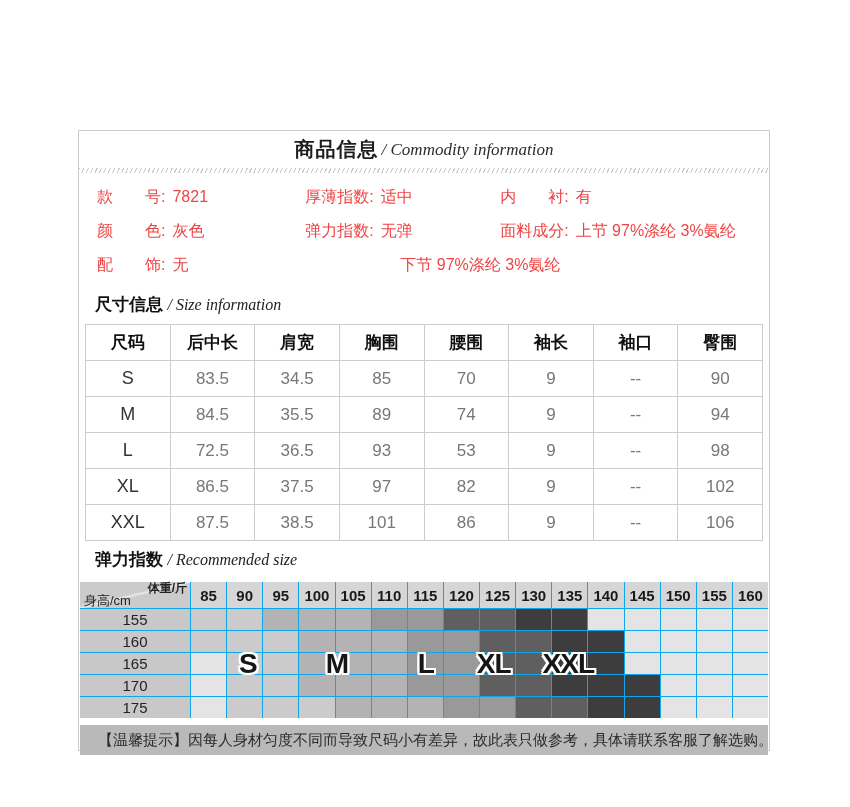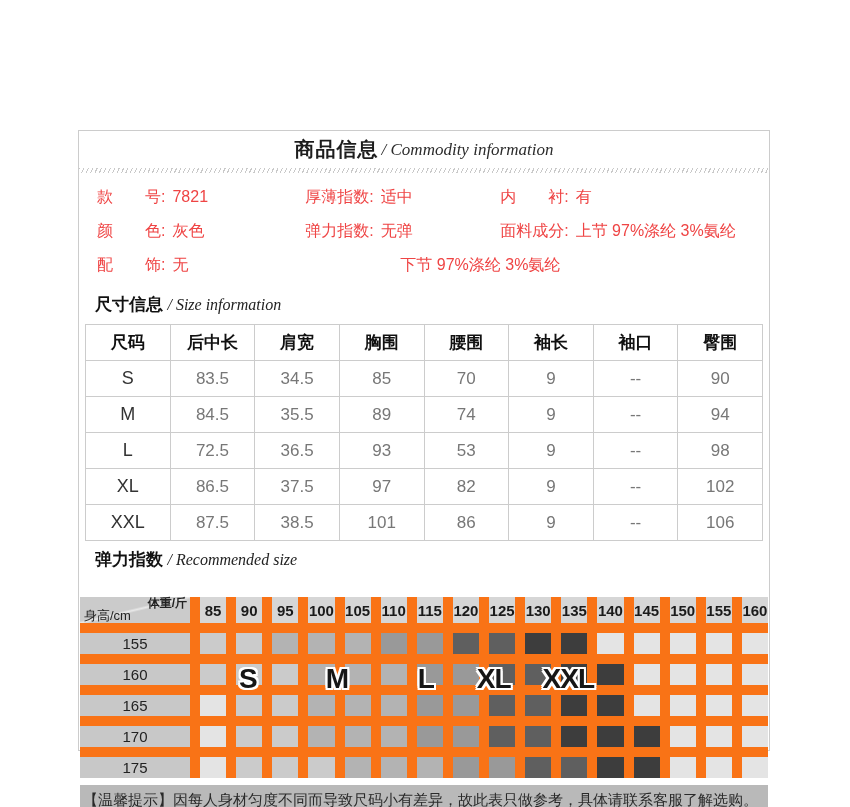--- a/index.html
+++ b/index.html
@@ -22,37 +22,37 @@
   .sec{padding:7px 0 6px 16px;}
   .sec-cn{font-size:17px;font-weight:bold;color:#111;}
   .sec-en{font-size:16px;font-style:italic;font-family:"Liberation Serif","DejaVu Serif",serif;color:#222;}
   
   table.sizes{border-collapse:collapse;margin:2px auto 0;width:678px;table-layout:fixed;}
   .sizes th,.sizes td{border:1px solid #ccc;height:35px;text-align:center;vertical-align:middle;padding:0;}
   .sizes th{font-size:17px;color:#111;font-weight:bold;}
   .sizes td{font-size:17px;color:#777;}
   .sizes td.size-name{color:#333;font-size:18px;}
   
-  .heat{position:relative;margin:20px auto 0;width:688px;display:grid;
+  .heat{position:relative;margin:5px auto 0;width:688px;display:grid;
         grid-template-columns:110px repeat(16,1fr);grid-auto-rows:21px;
-        grid-template-rows:26px repeat(5,21px);gap:10px;background:#f97316;}
+        grid-template-rows:26px repeat(5,21px);gap:1px;background:#0ea5e9;}
   .heat>div{display:flex;align-items:center;justify-content:center;}
   .hh{background:#d6d6d6;font-size:15px;font-weight:bold;color:#1a1a1a;}
   .hl{background:#c8c8c8;font-size:15px;color:#222;}
   .corner{position:relative;background:#cbcbcb;
           background-image:linear-gradient(to bottom right,rgba(255,255,255,0) calc(50% - 2px),#e9e9e9 50%,rgba(255,255,255,0) calc(50% + 2px));}
   .corner .wt{position:absolute;top:0;right:3px;font-size:12px;font-weight:bold;color:#222;line-height:13px;}
   .corner .ht{position:absolute;bottom:0;left:4px;font-size:13px;color:#222;line-height:14px;}
   .size-mark{position:absolute;top:71px;height:21px;line-height:21px;transform:translateX(-50%);
              font-size:28px;font-weight:bold;color:#161616;letter-spacing:-1px;
              text-shadow:2px 0 0 #fff,-2px 0 0 #fff,0 2px 0 #fff,0 -2px 0 #fff,
                          2px 2px 0 #fff,-2px -2px 0 #fff,2px -2px 0 #fff,-2px 2px 0 #fff;}
   
   .tip{margin:7px auto 0;width:688px;height:30px;line-height:30px;background:#b9b9b9;color:#2a2a2a;
-       font-size:15px;padding-left:3px;box-sizing:border-box;white-space:nowrap;overflow:hidden;
+       font-size:15px;padding-left:18px;box-sizing:border-box;white-space:nowrap;overflow:hidden;
        font-family:"Liberation Serif","DejaVu Serif",serif;}
 </style>
 </head>
 <body>
 
 <div class="canvas">
   <div class="sheet">
 
     <div class="hdr">
       <span class="hdr-cn">商品信息</span>

